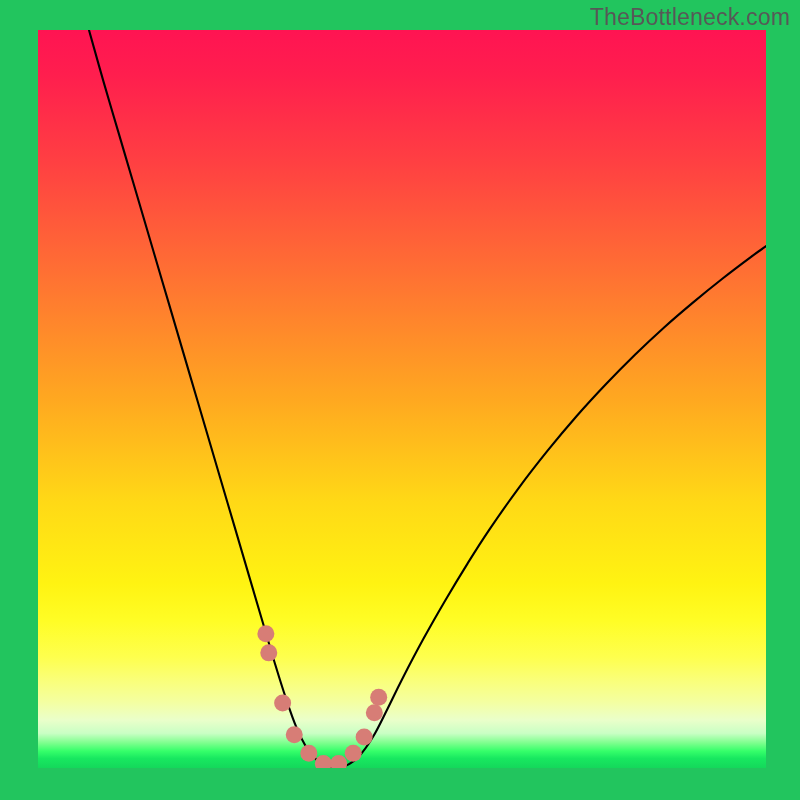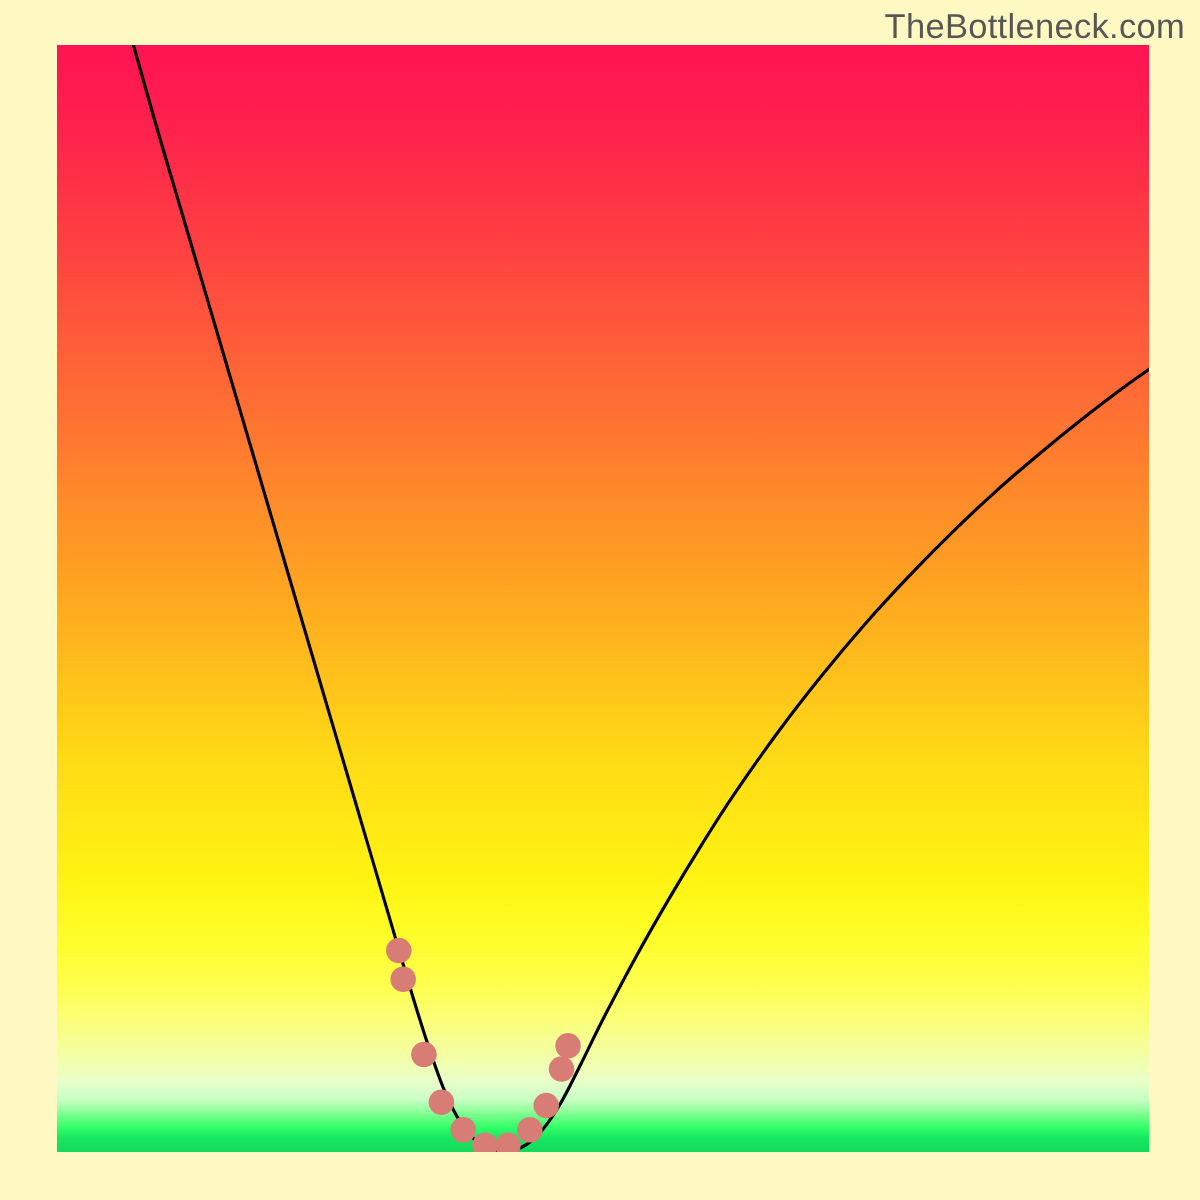--- a/index.html
+++ b/index.html
@@ -10,21 +10,21 @@
     overflow: hidden;
     background: #000;
     font-family: Arial, Helvetica, sans-serif;
   }
   .frame {
     position: absolute;
     left: 0;
     top: 0;
     width: 800px;
     height: 800px;
-    background: #fef9c3;
+    background: #22c55e;
   }
   .watermark {
     position: absolute;
     top: 4px;
     right: 10px;
     color: #575757;
     font-size: 23px;
     font-weight: 400;
     letter-spacing: 0.2px;
     z-index: 10;

